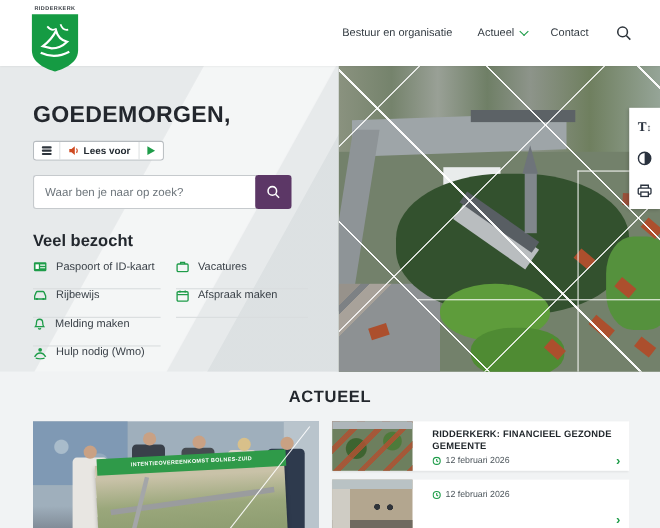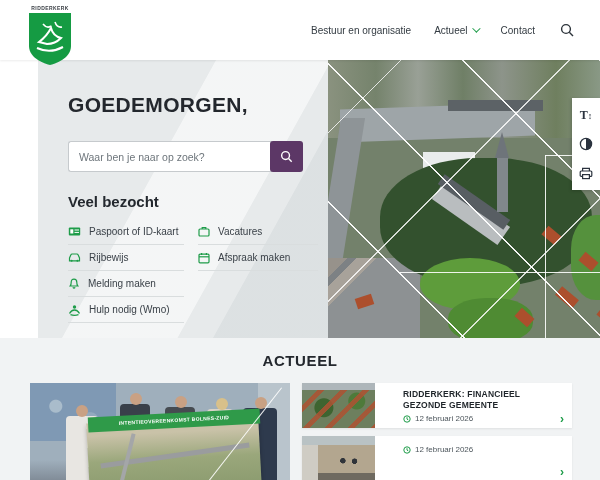--- a/index.html
+++ b/index.html
@@ -17,21 +17,21 @@
   .nav-chev { display:inline-block; width:6px; height:6px; border-right:1.4px solid #1E9C49; border-bottom:1.4px solid #1E9C49;
               transform:rotate(45deg) translateY(-2px); }
   .nav-search { background:none; border:none; cursor:pointer; display:flex; margin-left:2px; }
 
   
   .hero { display:flex; height:278px; }
   .hero-left { position:relative; width:316px; background-color:#E7EAEB; overflow:hidden;
     background-image:
       linear-gradient(119deg, rgba(255,255,255,0) 40%, rgba(255,255,255,.55) 40.2%, rgba(255,255,255,.55) 66%, rgba(255,255,255,0) 66.2%),
       linear-gradient(119deg, rgba(210,216,218,0) 74%, rgba(210,216,218,.5) 74.2%);
-    padding:33px 0 0 30px;margin-left:38px; }
+    padding:33px 0 0 30px; }
   .greeting { font-size:21px; font-weight:800; letter-spacing:.3px; color:#23272D; }
 
   .tools-row { margin-top:11px; display:flex; gap:9px; }
   .rs-group { display:flex; align-items:stretch; border:1px solid #B6BBBF; border-radius:3px; background:#fff; overflow:hidden; }
   .rs-seg { display:flex; align-items:center; gap:4px; padding:3px 7px; background:#fff; border:none; border-right:1px solid #D8DBDD; cursor:pointer; }
   .rs-seg:last-child { border-right:none; }
   .bars { display:inline-flex; flex-direction:column; gap:1.6px; }
   .bars i { width:9px; height:1.7px; background:#2E353C; border-radius:1px; }
   .rs-label { font-size:9px; font-weight:700; color:#232A31; }
   .play-tri { width:0; height:0; border-top:4.5px solid transparent; border-bottom:4.5px solid transparent; border-left:7px solid #1E9C49; }
@@ -41,21 +41,21 @@
   .searchbar { margin-top:13px; display:flex; width:235px; height:31px; }
   .search-input { flex:1; min-width:0; border:1px solid #C6CACD; border-right:none; border-radius:3px 0 0 3px;
                   padding:0 10px; font-size:10.5px; color:#333; background:#fff; font-family:"Liberation Sans",sans-serif; }
   .search-input::placeholder { color:#6E767C; }
   .search-btn { width:33px; border:none; background:#5C3766; border-radius:3px; margin-left:-2px; cursor:pointer;
                 display:flex; align-items:center; justify-content:center; }
 
   .vb-title { margin-top:21px; font-size:15px; font-weight:700; color:#23282E; }
   .links-grid { margin-top:9px; display:grid; grid-template-rows:repeat(4,26px); grid-auto-flow:column;
                 grid-template-columns:116px 120px; column-gap:14px; }
-  .vb-item { display:flex; align-items:center; gap:8px; border-bottom:1px solid #D9DDDE; cursor:pointer; }
+  .vb-item { display:flex; gap:8px; border-bottom:1px solid #D9DDDE; cursor:pointer; }
   .vb-item span { font-size:10px; color:#3A4148; }
 
   
   .hero-photo { position:relative; width:300px; height:278px; overflow:hidden; background:#73816B; }
   .hero-photo div { position:absolute; }
   .ph-top { left:0; top:0; width:300px; height:78px;
     background:linear-gradient(90deg,#8A927F 0%,#75836C 16%,#99A096 30%,#6F7F66 45%,#8D948A 58%,#6F7F5F 76%,#9AA99E 100%); }
   .ph-mallroof { left:12px; top:46px; width:195px; height:33px; background:#9EA5A8; transform:skewY(-2deg); }
   .ph-malldark { left:120px; top:40px; width:95px; height:11px; background:#5C6266; }
   .ph-white-bld { left:95px; top:92px; width:52px; height:21px; background:#E9ECEC; }
@@ -126,21 +126,21 @@
   .thumb { width:73px; flex:none; }
   .thumb-1 { background:linear-gradient(180deg,#AEB6BA 0 7px, transparent 7px),
     repeating-linear-gradient(135deg, rgba(173,82,50,.85) 0 5px, transparent 5px 16px),
     radial-gradient(circle at 30% 55%, #3E6430 0 9px, transparent 10px),
     radial-gradient(circle at 75% 40%, #4E7A3A 0 8px, transparent 9px), #6D7F5E; }
   .thumb-2 { background:linear-gradient(180deg,#B9C2C4 0 9px, transparent 9px),
     linear-gradient(90deg, #CFCCC4 0 16px, transparent 16px),
     linear-gradient(0deg, #6F6A60 0 8px, transparent 8px),
     radial-gradient(circle at 56% 55%, #30343A 0 2.5px, transparent 3px),
     radial-gradient(circle at 72% 56%, #30343A 0 2.5px, transparent 3px), #B3A68F; }
-  .card-body { position:relative; flex:1; padding:6px 9px 0 28px; }
+  .card-body { position:relative; flex:1; padding:6px 9px 0 18px; }
   .card-title { font-size:8.5px; font-weight:800; text-transform:uppercase; letter-spacing:.2px; line-height:1.3; color:#1F252A; }
   .card-meta { margin-top:3px; display:flex; align-items:flex-end; gap:4px; font-size:8px; color:#4D565C; }
   .card-chev { position:absolute; right:8px; bottom:3px; color:#1E9C49; font-size:12px; font-weight:700; line-height:1; }
 </style>
 </head>
 <body>
 
 <div class="page">
 
   <header class="header">
@@ -171,20 +171,39 @@
         </svg>
       </button>
     </nav>
   </header>
 
   <section class="hero">
     <div class="hero-left">
       <h1 class="greeting">GOEDEMORGEN,</h1>
 
       <div class="tools-row">
+        <div class="rs-group">
+          <button class="rs-seg">
+            <span class="bars">
+                <i></i>
+                <i></i>
+                <i></i>
+              </span>
+          </button>
+          <button class="rs-seg">
+            <svg width="10" height="10" viewBox="0 0 10 10">
+              <path d="M1 3.5 h2 l3 -2.5 v8 l-3 -2.5 h-2 z" fill="#CF4A21"></path>
+              <path d="M7.5 3 q1.5 2 0 4" stroke="#CF4A21" stroke-width="1" fill="none"></path>
+            </svg>
+            <span class="rs-label">Lees voor</span>
+          </button>
+          <button class="rs-seg">
+            <i class="play-tri"></i>
+          </button>
+        </div>
       </div>
 
       <div class="searchbar">
         <input class="search-input" type="text" placeholder="Waar ben je naar op zoek?" style="">
         <button class="search-btn">
           <svg width="13" height="13" viewBox="0 0 14 14">
             <circle cx="6" cy="6" r="4.2" fill="none" stroke="#fff" stroke-width="1.5"></circle>
             <line x1="9.2" y1="9.2" x2="12.6" y2="12.6" stroke="#fff" stroke-width="1.5"></line>
           </svg>
         </button>

